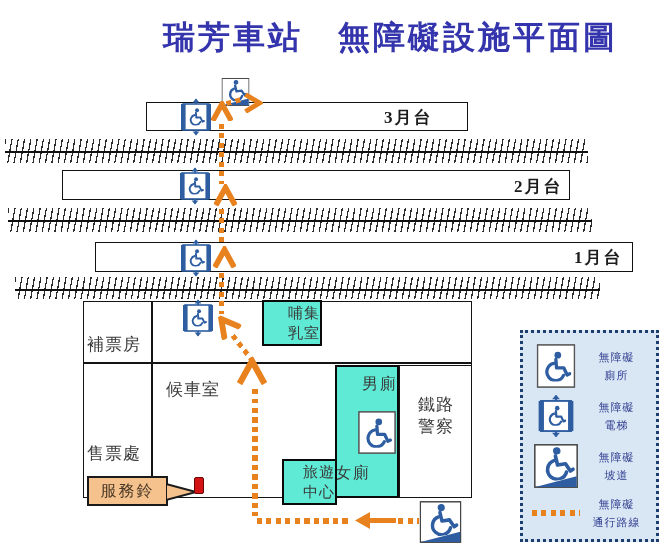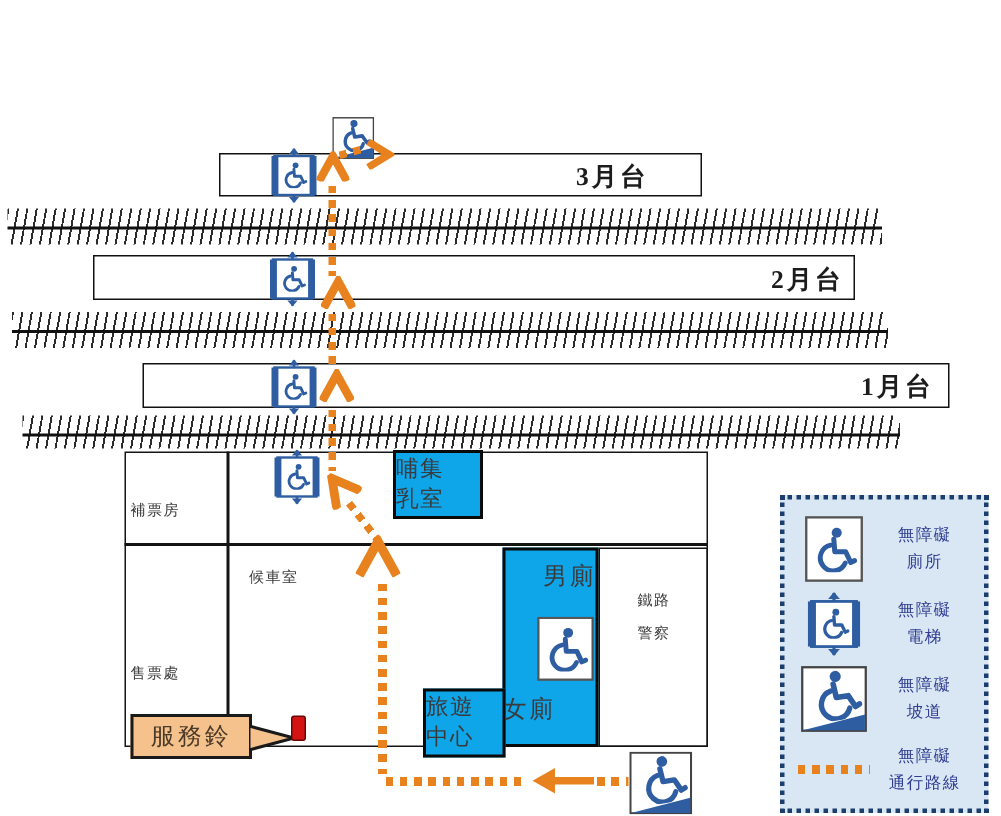--- a/index.html
+++ b/index.html
@@ -12,25 +12,25 @@
   .track{position:absolute;height:24px;
          background:repeating-linear-gradient(100deg,#2b2b2b 0 1.3px,transparent 1.3px 6.2px);}
   .track::after{content:"";position:absolute;left:0;right:0;top:12px;height:1.5px;background:#111;}
   
   .plat{position:absolute;background:#fff;border:1.6px solid #111;box-sizing:border-box;}
   .plat-lbl{position:absolute;font-size:17px;color:#1c1c1c;white-space:nowrap;letter-spacing:2px;font-weight:bold;}
   
   .wall{position:absolute;border:1.6px solid #141414;box-sizing:border-box;background:transparent;}
   .line-h{position:absolute;height:1.6px;background:#141414;}
   .line-v{position:absolute;width:1.6px;background:#141414;}
-  .boldbox{position:absolute;border:2.6px solid #0a0a0a;background:#0ea5e9;box-sizing:border-box;
-           display:flex;flex-direction:column;align-items:flex-start;justify-content:center;}
+  .boldbox{position:absolute;border:2.6px solid #0a0a0a;background:#5eead4;box-sizing:border-box;
+           display:flex;flex-direction:column;align-items:flex-end;justify-content:center;}
   .boldbox span{display:block;font-size:15px;color:#3a3a3a;line-height:20px;letter-spacing:1px;}
   .room{position:absolute;border:1.4px solid #141414;box-sizing:border-box;}
-  .lbl{position:absolute;font-size:10px;color:#3a3a3a;white-space:nowrap;letter-spacing:1px;}
+  .lbl{position:absolute;font-size:17px;color:#3a3a3a;white-space:nowrap;letter-spacing:1px;}
   
   .vdots{position:absolute;width:5px;
          background:repeating-linear-gradient(to bottom,#e8821e 0 5px,transparent 5px 9.5px);}
   .hdots{position:absolute;height:5px;
          background:repeating-linear-gradient(to right,#e8821e 0 5px,transparent 5px 9.5px);}
   .chev{position:absolute;}
   .chev polyline{fill:none;stroke:#e8821e;stroke-width:5.4;stroke-linecap:square;}
   .chev.big polyline{stroke-width:6.2;}
   .icon{position:absolute;}
   
@@ -80,20 +80,21 @@
       <symbol id="icon-ramp" viewBox="0 0 32 32">
         <rect x="0.6" y="0.6" width="30.8" height="30.8" fill="#fff" stroke="#444" stroke-width="1.1"></rect>
         <g transform="rotate(-9 16 14)">
             <use href="#wc" x="4" y="1.5" width="25" height="25"></use>
           </g>
         <path d="M1 31.2 L31 23.5 L31 31.2 Z" fill="#2e5ea1"></path>
       </symbol>
     </defs>
   </svg>
 
+  <div class="title">瑞芳車站　無障礙設施平面圖</div>
 
   <div class="track" style="left:5px;top:139px;width:583px;"></div>
   <div class="track" style="left:8px;top:208px;width:584px;"></div>
   <div class="track" style="left:15px;top:277px;width:585px;height:22px;"></div>
 
   <div class="plat" style="left:146px;top:102px;width:322px;height:29px;"></div>
   <div class="plat-lbl" style="left:384px;top:106px;">3月台</div>
   <div class="plat" style="left:62px;top:170px;width:508px;height:30px;"></div>
   <div class="plat-lbl" style="left:514px;top:175px;">2月台</div>
   <div class="plat" style="left:95px;top:242px;width:538px;height:30px;"></div>

